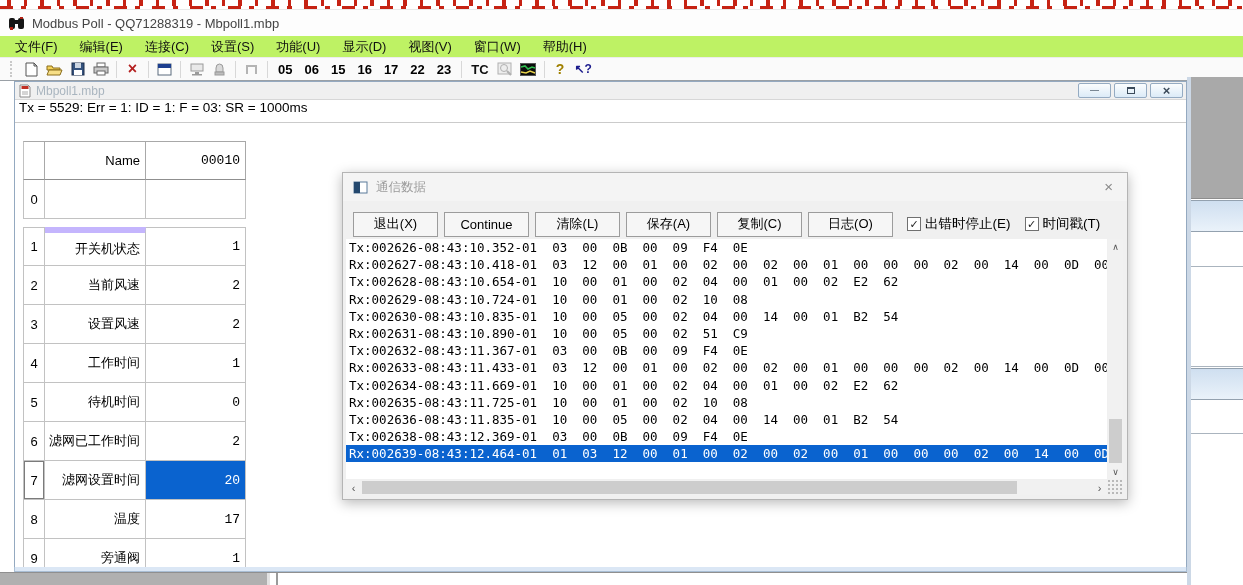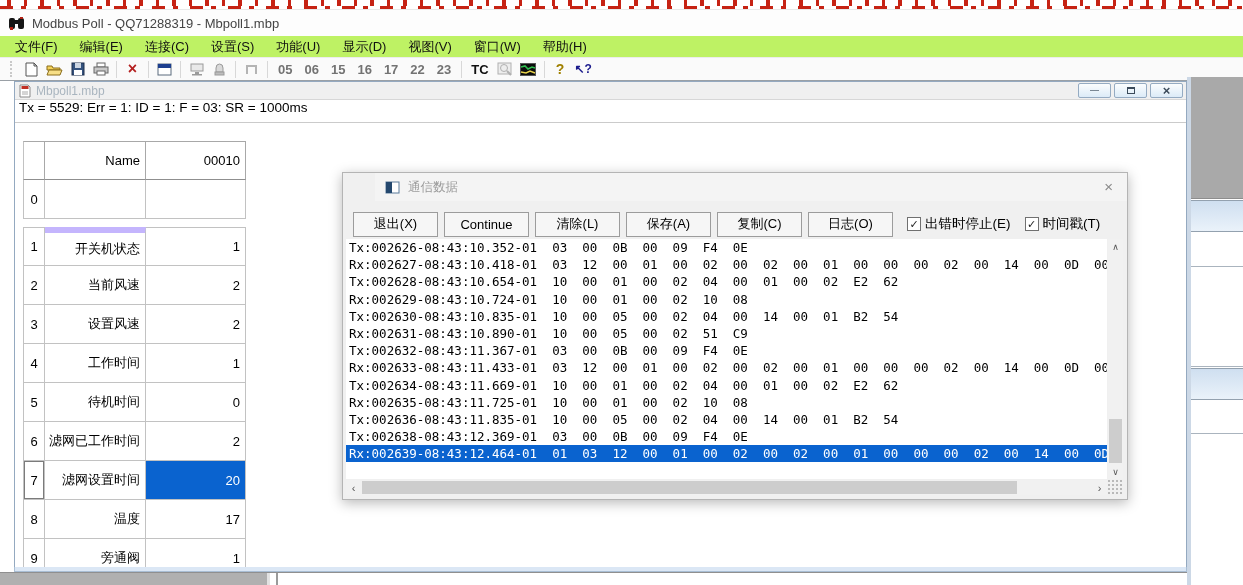--- a/index.html
+++ b/index.html
@@ -18,21 +18,21 @@
 
   
   .titlebar { left:0; top:10px; width:1243px; height:26px; background:#fdfdfd; display:flex; align-items:center; padding-left:8px; }
   .titlebar .ttl { font-size:13px; color:#444; margin-left:7px; }
   .menubar { left:0; top:36px; width:1243px; height:22px; background:#bef264; display:flex; align-items:center; padding-left:4px; border-bottom:1px solid #ececec; }
   .menu-item { font-size:13px; color:#111; padding:2px 11px; cursor:default; }
   .toolbar { left:0; top:58px; width:1243px; height:23px; background:#fafafa; border-bottom:1px solid #9aa0a6; display:flex; align-items:center; padding-left:10px; }
   .tb-grip { width:4px; height:16px; border-left:2px dotted #c9c9c9; margin-right:6px; }
   .tbtn { width:23px; height:20px; display:flex; align-items:center; justify-content:center; }
   .tsep { width:1px; height:17px; background:#d8d8d8; margin:0 4px; }
-  .fn-code { font-size:13px; font-weight:600; color:#737373; padding:0 6px; }
+  .fn-code { font-size:13px; font-weight:600; color:#000000; padding:0 6px; }
   .tc-label { font-size:13px; font-weight:600; color:#111; padding:0 5px; }
   .xicon { color:#b42020; font-size:16px; font-weight:bold; line-height:1; }
   .help-q { color:#a08000; font-size:14px; font-weight:bold; }
   .ctx-help { color:#1a1a8c; font-size:12px; font-weight:bold; }
   .pulse { width:11px; height:9px; border:2px solid #b4b4b4; border-bottom:none; }
 
   
   .mdi { left:0; top:81px; width:1187px; height:504px; background:#fff; }
 
   
@@ -45,39 +45,39 @@
   .status-row { height:23px; background:#fff; border-bottom:1px solid #cbcbcb; font-size:13.5px; color:#000; display:flex; padding-left:4px; }
 
   
   .tbl { position:absolute; left:8px; top:59px; font-size:13px; color:#000; }
   .trow { display:flex; height:39px; }
   .trow > div { border-right:1px solid #c2c2c2; border-bottom:1px solid #c2c2c2; display:flex; align-items:center; }
   .trow > div:first-child { border-left:1px solid #c2c2c2; }
   .trow.head > div { border-top:1px solid #a8a8a8; border-bottom:1px solid #8f8f8f; border-right:1px solid #a8a8a8; background:#fff; }
   .c-rh { width:22px; justify-content:center; }
   .c-name { width:101px; justify-content:flex-end; padding-right:5px; }
-  .c-val { width:100px; justify-content:flex-end; padding-right:5px; }
+  .c-val { width:100px; justify-content:flex-end; padding-right:5px;font-family:Liberation Mono, monospace; }
   .tspacer { height:8px; }
   .cell-sel { background:#0a63cf; color:#fff; }
   .rh-cur { box-shadow:inset 0 0 0 1px #7b7b7b; }
 
   
   .frag-strip { left:1187px; top:77px; width:4px; height:508px; background:#ccd8e6; }
   .frag { left:1191px; width:52px; }
   .frag-gray { background:#a9a9a9; border-bottom:1px solid #8d8d8d; }
   .frag-band { background:linear-gradient(#cfdff0,#eaf2fa); border-top:1px solid #93a1af; border-bottom:1px solid #93a1af; }
   .frag-white { background:#fff; border-bottom:1px solid #aab4be; }
 
   
   .bottombar { left:0; top:572px; width:1187px; height:13px; background:#fff; border-top:1px solid #8f8f8f; }
   .bb-left { position:absolute; left:0; top:0; width:270px; height:13px; background:#b0b0b0; border-right:3px solid #e2e2e2; }
   .bb-div { position:absolute; left:276px; top:0; width:2px; height:13px; background:#9a9a9a; }
 
   
-  .dialog { left:342px; top:172px; width:786px; height:328px; background:#f0f0f0; border:1px solid #b4b4b4; box-shadow:0 3px 12px rgba(0,0,0,.28);padding-left:32px; }
+  .dialog { left:342px; top:172px; width:786px; height:328px; background:#f0f0f0; border:1px solid #b4b4b4; box-shadow:0 3px 12px rgba(0,0,0,.28); }
   .dlg-titlebar { position:relative; height:28px; background:#f4f4f4; display:flex; align-items:center; padding-left:10px; }
   .dlg-title { font-size:12.5px; color:#9a9a9a; margin-left:8px; flex:1 1 auto; }
   .dlg-close { font-size:15px; color:#8a8a8a; padding:0 14px; line-height:28px; }
   .dlg-btnrow { position:absolute; left:10px; top:38px; height:26px; display:flex; align-items:center; gap:6px; }
   .dbtn { width:85px; height:25px; background:#f6f6f6; border:1px solid #9c9c9c; font-size:13px; color:#000; font-family:"Liberation Sans",sans-serif; display:flex; align-items:center; justify-content:center; }
   .cb { display:flex; align-items:center; font-size:13.5px; color:#000; margin-left:8px; }
   .cbbox { width:14px; height:14px; background:#fff; border:1px solid #707070; display:flex; align-items:center; justify-content:center; margin-right:4px; font-size:11px; color:#222; line-height:1; }
   .log-area { position:absolute; left:3px; top:66px; right:20px; bottom:20px; background:#fff; overflow:hidden; }
   .logline { height:17.2px; line-height:17.2px; font-family:"DejaVu Sans Mono","Liberation Mono",monospace; font-size:12.5px; color:#000; white-space:pre; padding-left:3px; }
   .logline.sel { background:#0a63cf; color:#fff; }

